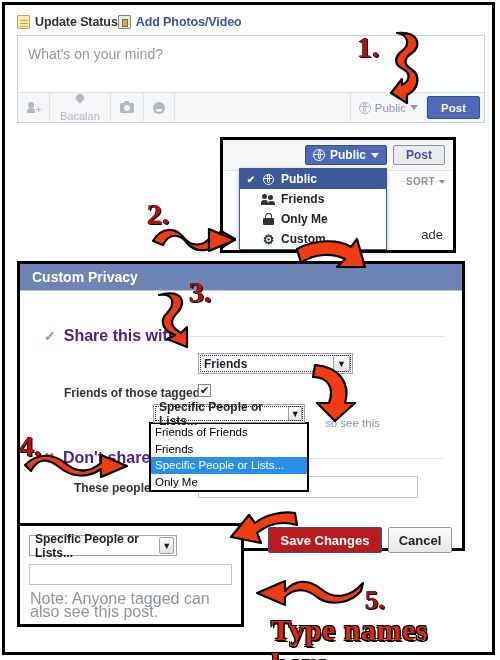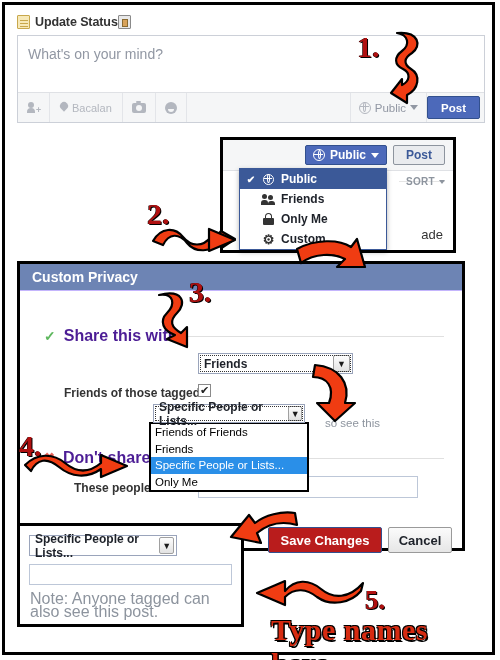--- a/index.html
+++ b/index.html
@@ -53,21 +53,21 @@
   }
   .composer-bar{
     position:absolute;left:0;right:0;bottom:0;height:29px;
     background:#f5f6f7;border-top:1px solid #dfe1e5;
     display:flex;align-items:stretch;
   }
   .cbtn{
     display:flex;align-items:center;justify-content:center;gap:4px;
     border-right:1px solid #e3e5e9;padding:0 9px;color:#b3b7bf;font-size:11px;
   }
-  .cbtn.wide{padding:0 10px;}
+  .cbtn.wide{padding:0 10px;flex-direction:column;}
   .cb-spacer{flex:1;border-right:1px solid #e3e5e9;}
   .ico-tag{position:relative;width:13px;height:12px;}
   .ico-tag:before{
     content:"";position:absolute;left:1px;top:0;width:6px;height:6px;border-radius:50%;
     background:#b3b7bf;
   }
   .ico-tag:after{
     content:"";position:absolute;left:0;top:6px;width:8px;height:5px;
     border-radius:4px 4px 0 0;background:#b3b7bf;
   }
@@ -275,20 +275,21 @@
 <div id="root">
  <div class="frame">
 
   <div class="composer-head">
     <div class="ch-item">
       <span class="ico-note"></span>
       <span class="ch-label">Update Status</span>
     </div>
     <div class="ch-item">
       <span class="ico-photo"></span>
+      <span class="ch-label link">Add Photos/Video</span>
     </div>
   </div>
 
   <div class="composer-box">
     <div class="composer-input">What's on your mind?</div>
     <div class="composer-bar">
       <div class="cbtn">
         <span class="ico-tag">
               <i class="tag-plus">+</i>
             </span>

